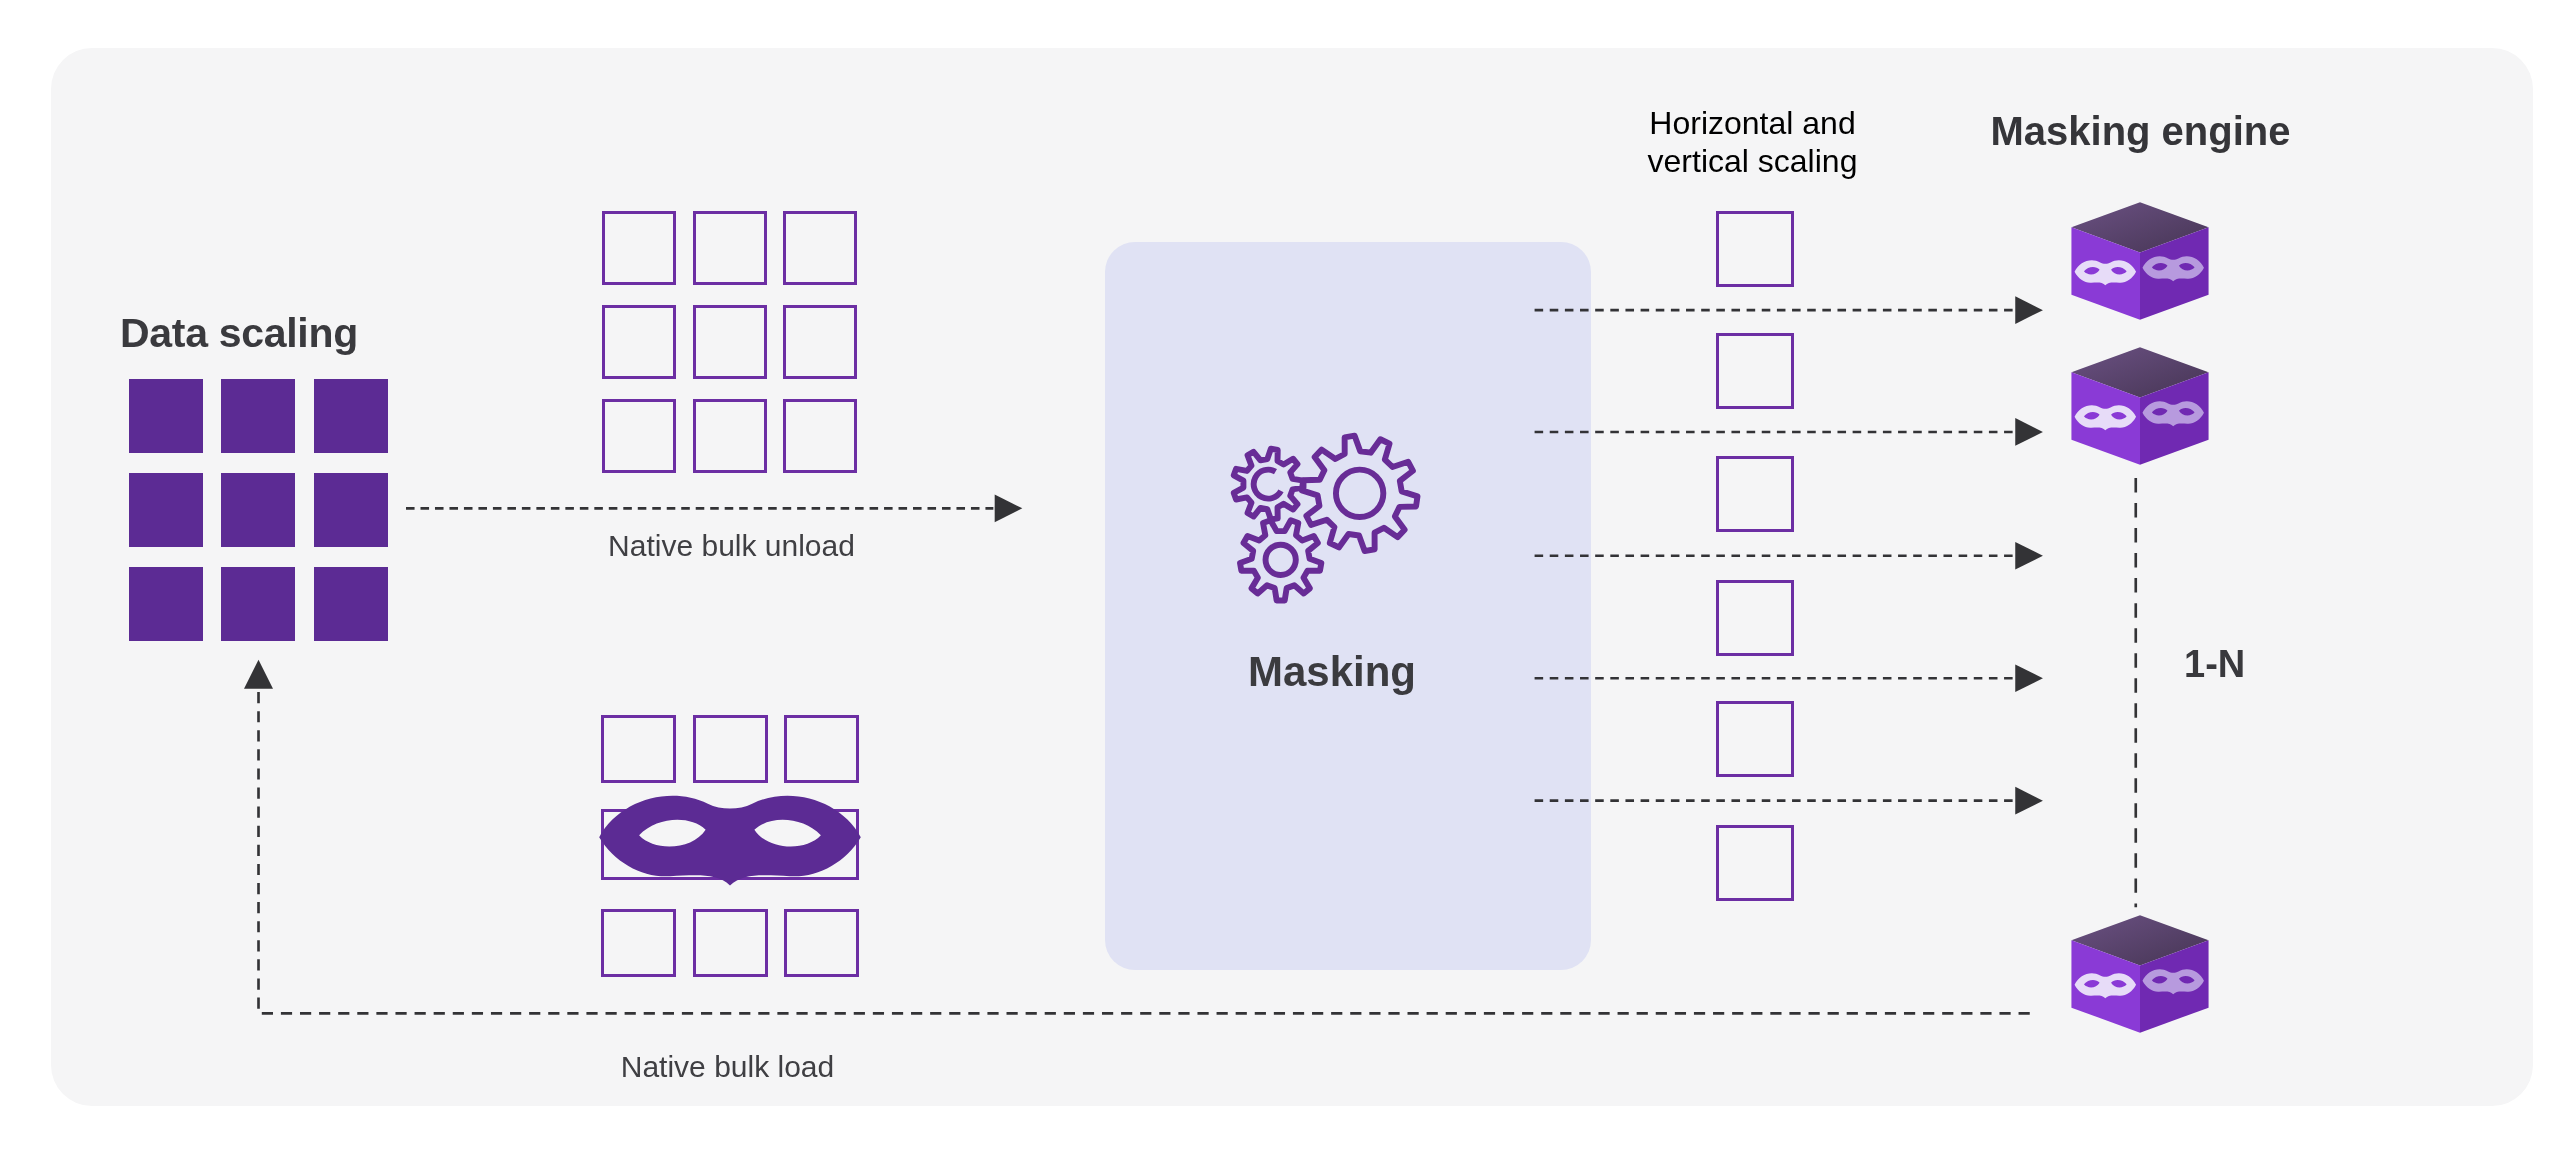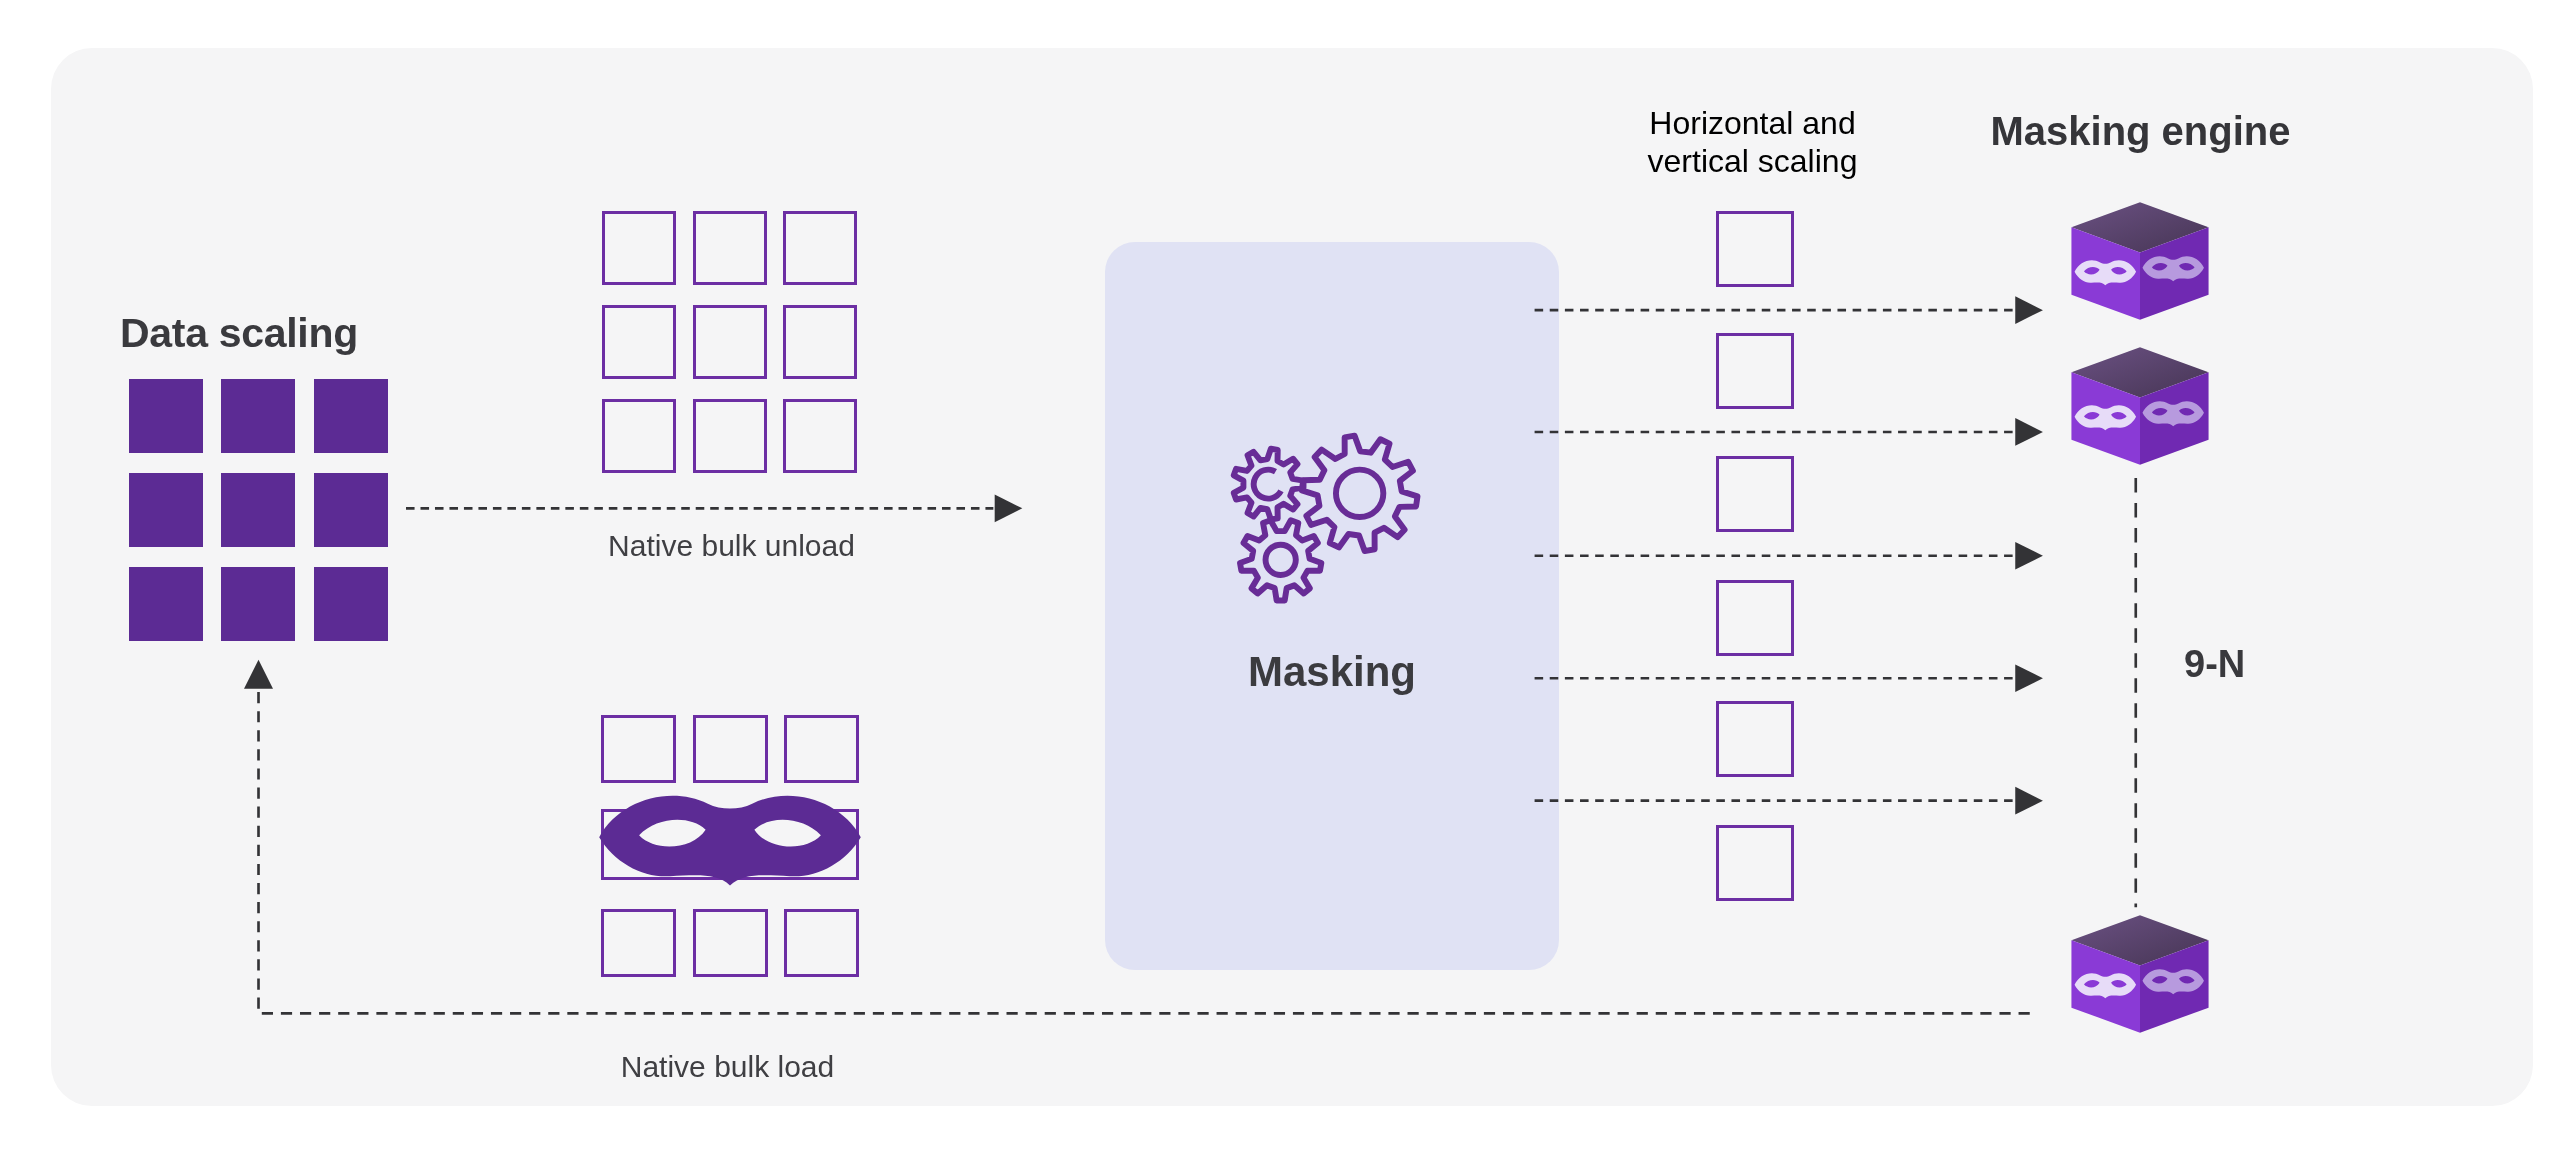--- a/index.html
+++ b/index.html
@@ -24,21 +24,21 @@
   .o-grid{display:grid;grid-template-columns:repeat(3,74px);grid-template-rows:repeat(3,74px);column-gap:16.5px;row-gap:20px;}
   .o-cell{border:3.3px solid #6c2ea3;box-sizing:border-box;background:transparent;}
 
   
   .b-cell{position:absolute;border:3.3px solid #6c2ea3;box-sizing:border-box;width:75px;height:68px;}
   .b-mid{position:absolute;border:3.3px solid #6c2ea3;box-sizing:border-box;left:0;top:94px;width:258px;height:71px;}
 
   
   .sc-cell{position:absolute;left:0;width:78px;height:76px;border:3.3px solid #6c2ea3;box-sizing:border-box;}
 
-  .orch-box{position:absolute;left:1054px;top:194px;width:454px;height:728px;background:#e0e2f4;border-radius:30px;}
+  .orch-box{position:absolute;left:1054px;top:194px;width:454px;height:728px;background:#e0e2f4;border-radius:30px;padding-left:32px;}
 
   svg{display:block;}
   .noptr{pointer-events:none;}
 </style>
 </head>
 <body>
 
 <div class="stage">
 
   <svg width="0" height="0" style="position:absolute">
@@ -123,21 +123,21 @@
     <svg class="abs" style="left:2019px;top:153px;" width="140" height="120" viewBox="0 0 212 182">
       <use href="#cubeSym"></use>
     </svg>
     <svg class="abs" style="left:2019px;top:298px;" width="140" height="120" viewBox="0 0 212 182">
       <use href="#cubeSym"></use>
     </svg>
     <svg class="abs" style="left:2019px;top:866px;" width="140" height="120" viewBox="0 0 212 182">
       <use href="#cubeSym"></use>
     </svg>
 
-    <div class="abs one-n" style="left:2133px;top:595px;">9-N</div>
+    <div class="abs one-n" style="left:2133px;top:595px;">1-N</div>
 
     <div class="abs" style="left:550px;top:667px;width:260px;height:263px;">
       <div class="b-cell" style="left:0;top:0;"></div>
       <div class="b-cell" style="left:92px;top:0;"></div>
       <div class="b-cell" style="left:183px;top:0;"></div>
       <div class="b-mid"></div>
       <div class="b-cell" style="left:0;top:194px;"></div>
       <div class="b-cell" style="left:92px;top:194px;"></div>
       <div class="b-cell" style="left:183px;top:194px;"></div>
       <svg class="abs" style="left:-4px;top:72px;" width="266" height="104" viewBox="0 0 120 56" preserveAspectRatio="none">

